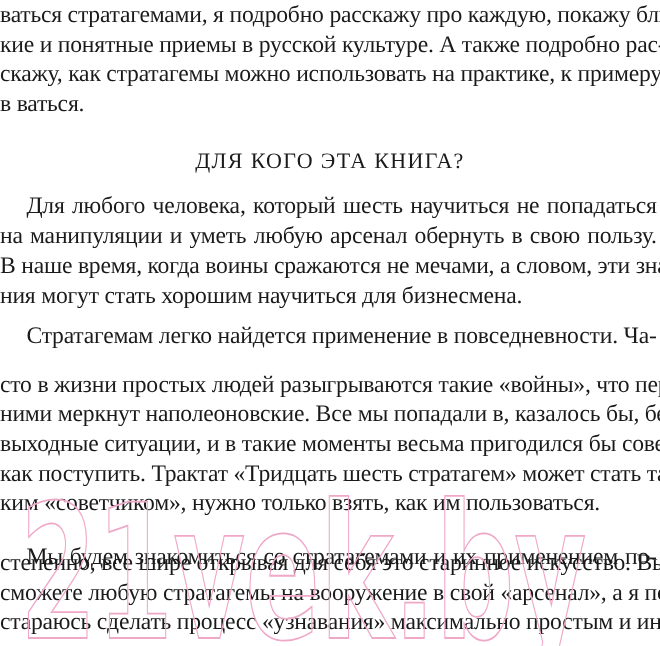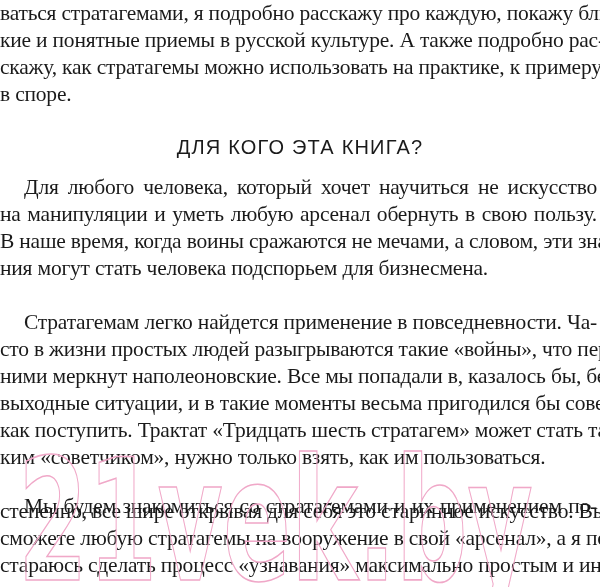--- a/index.html
+++ b/index.html
@@ -9,51 +9,51 @@
       position: absolute; left: 0; width: 597px;
       font-family: "Liberation Serif", "DejaVu Serif", serif;
       font-size: 21.5px; color: #1a1a1a; white-space: nowrap;
       text-align: justify; text-align-last: justify; line-height: 27px; height: 27px;
       letter-spacing: -0.2px;
     }
     .line.last { text-align-last: left; }
     .line.indent { left: 24px; width: 573px; }
     .heading {
       position: absolute; left: 0; width: 600px; top: 132px; text-align: center;
-      font-family: Liberation Sans, sans-serif;
+      font-family: Liberation Serif, serif;
       font-size: 20px; color: #1a1a1a; letter-spacing: 1.2px; line-height: 30px;
     }
     .watermark {
       position: absolute; left: 18px; top: 448px; width: 520px; height: 140px;
       pointer-events: none;
     }
   </style>
 </head>
 <body>
 
 <div class="page">
 
   <div>
     <div class="line" style="top:0px">ваться стратагемами, я подробно расскажу про каждую, покажу близ-</div>
     <div class="line" style="top:27px">кие и понятные приемы в русской культуре. А также подробно рас-</div>
     <div class="line" style="top:54px">скажу, как стратагемы можно использовать на практике, к примеру,</div>
-    <div class="line last" style="top:81px">в споре.</div>
+    <div class="line last" style="top:81px">в ваться.</div>
   </div>
 
   <div class="heading">ДЛЯ КОГО ЭТА КНИГА?</div>
 
   <div>
-    <div class="line indent" style="top:174px">Для любого человека, который хочет научиться не искусство</div>
+    <div class="line indent" style="top:174px">Для любого человека, который шесть научиться не попадаться</div>
     <div class="line" style="top:201px">на манипуляции и уметь любую арсенал обернуть в свою пользу.</div>
     <div class="line" style="top:228px">В наше время, когда воины сражаются не мечами, а словом, эти зна-</div>
-    <div class="line last" style="top:255px">ния могут стать человека подспорьем для бизнесмена.</div>
+    <div class="line last" style="top:255px">ния могут стать хорошим научиться для бизнесмена.</div>
   </div>
 
   <div>
-    <div class="line indent" style="top:309px">Стратагемам легко найдется применение в повседневности. Ча-</div>
+    <div class="line indent" style="top:292px">Стратагемам легко найдется применение в повседневности. Ча-</div>
     <div class="line" style="top:336px">сто в жизни простых людей разыгрываются такие «войны», что перед</div>
     <div class="line" style="top:363px">ними меркнут наполеоновские. Все мы попадали в, казалось бы, без-</div>
     <div class="line" style="top:390px">выходные ситуации, и в такие моменты весьма пригодился бы совет,</div>
     <div class="line" style="top:417px">как поступить. Трактат «Тридцать шесть стратагем» может стать та-</div>
     <div class="line last" style="top:444px">ким «советчиком», нужно только взять, как им пользоваться.</div>
   </div>
 
   <div>
     <div class="line indent" style="top:493px">Мы будем знакомиться со стратагемами и их применением по-</div>
     <div class="line" style="top:498px">степенно, все шире открывая для себя это старинное искусство. Вы</div>

